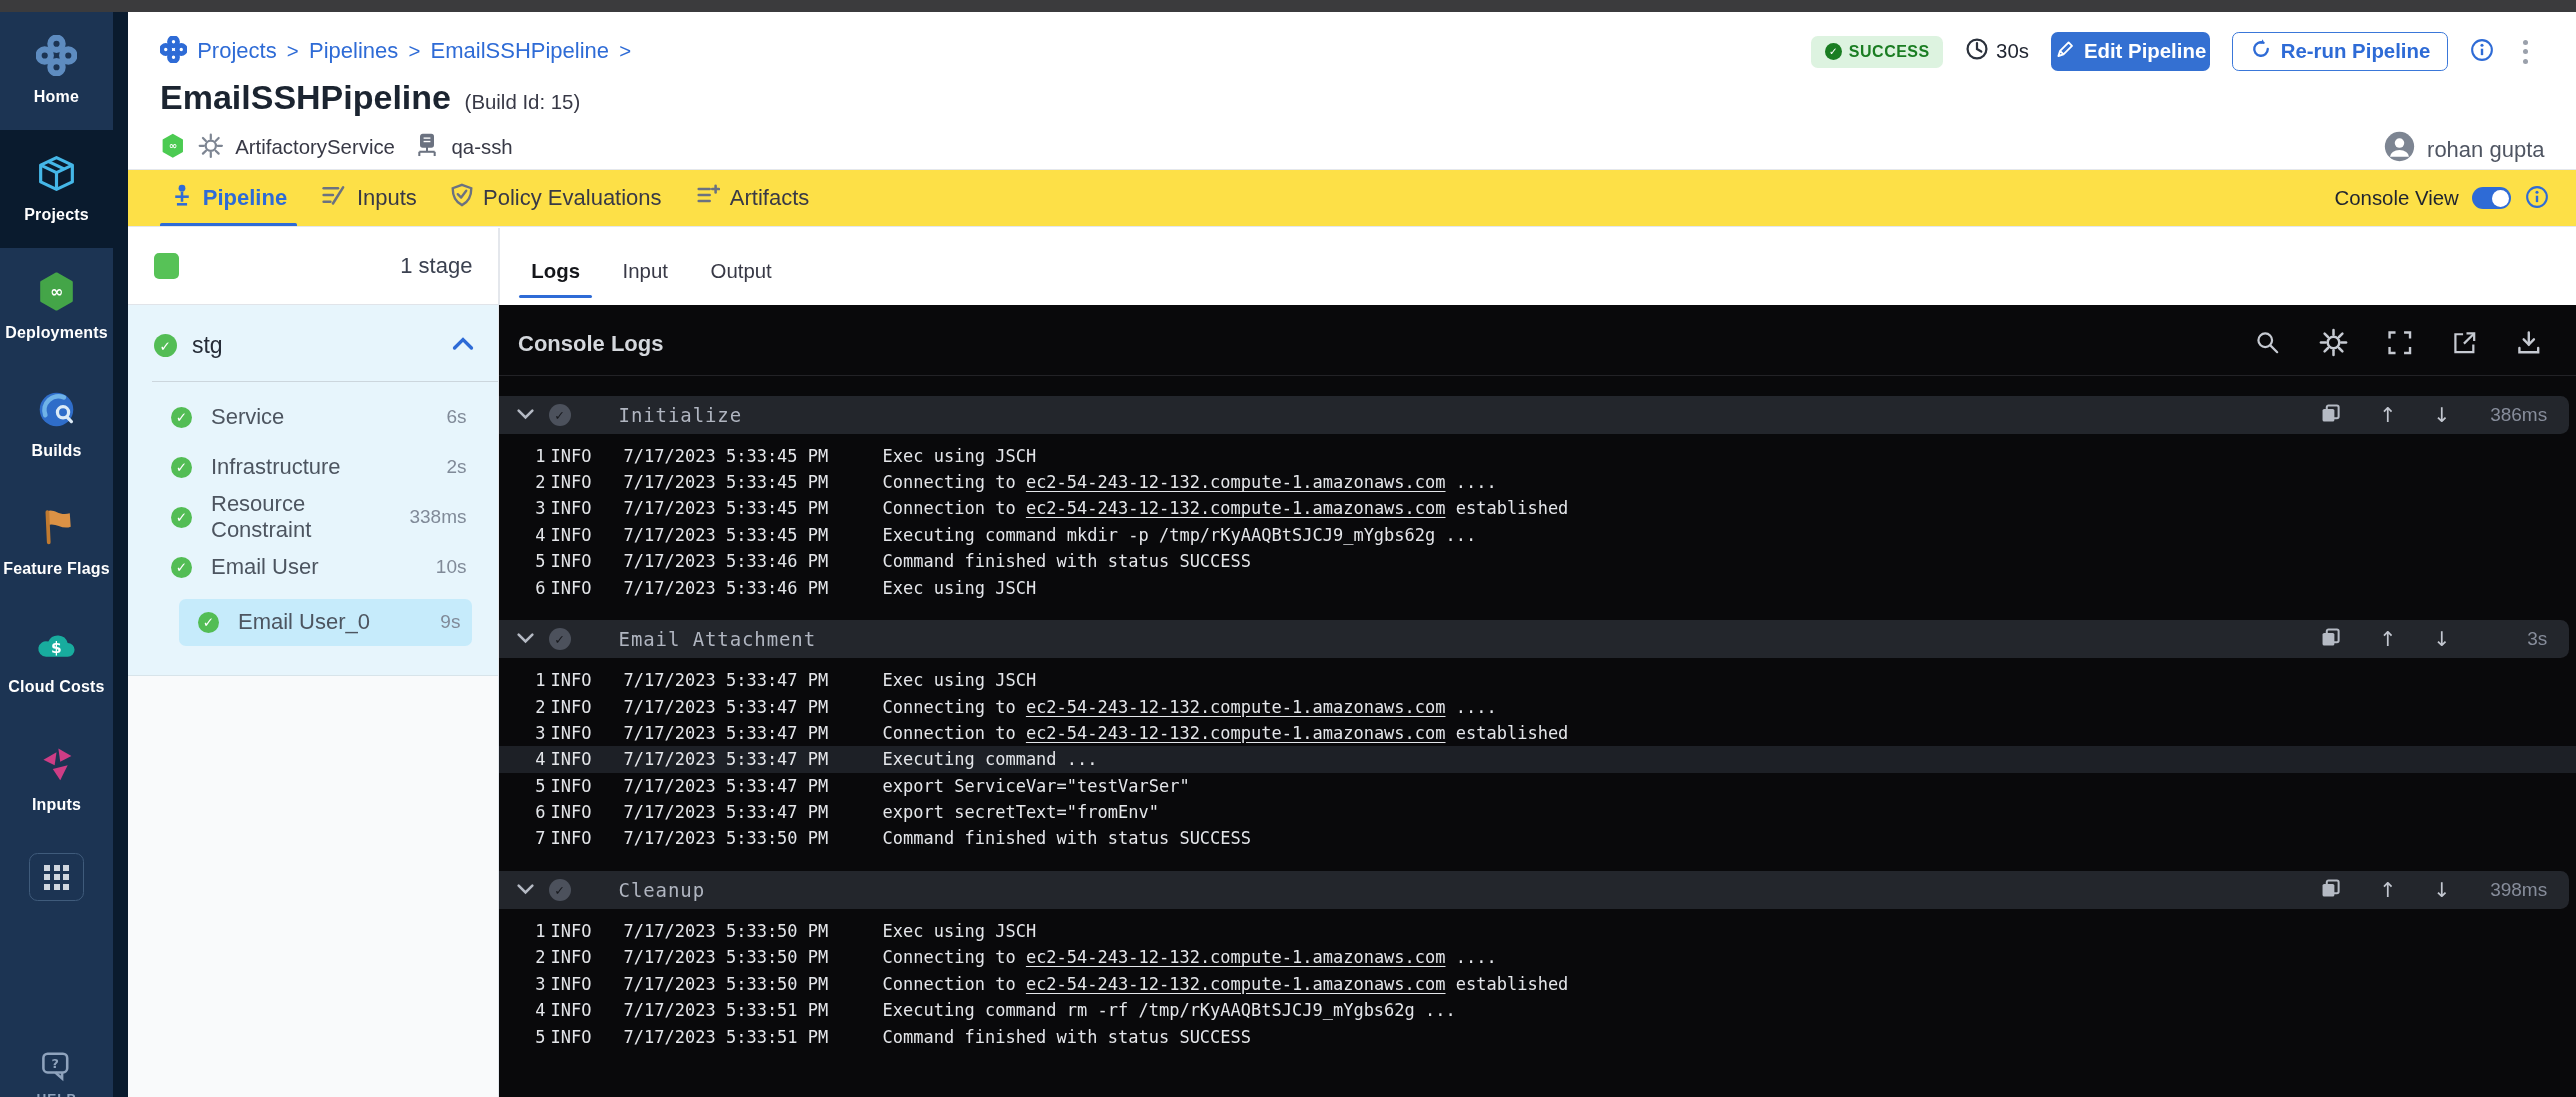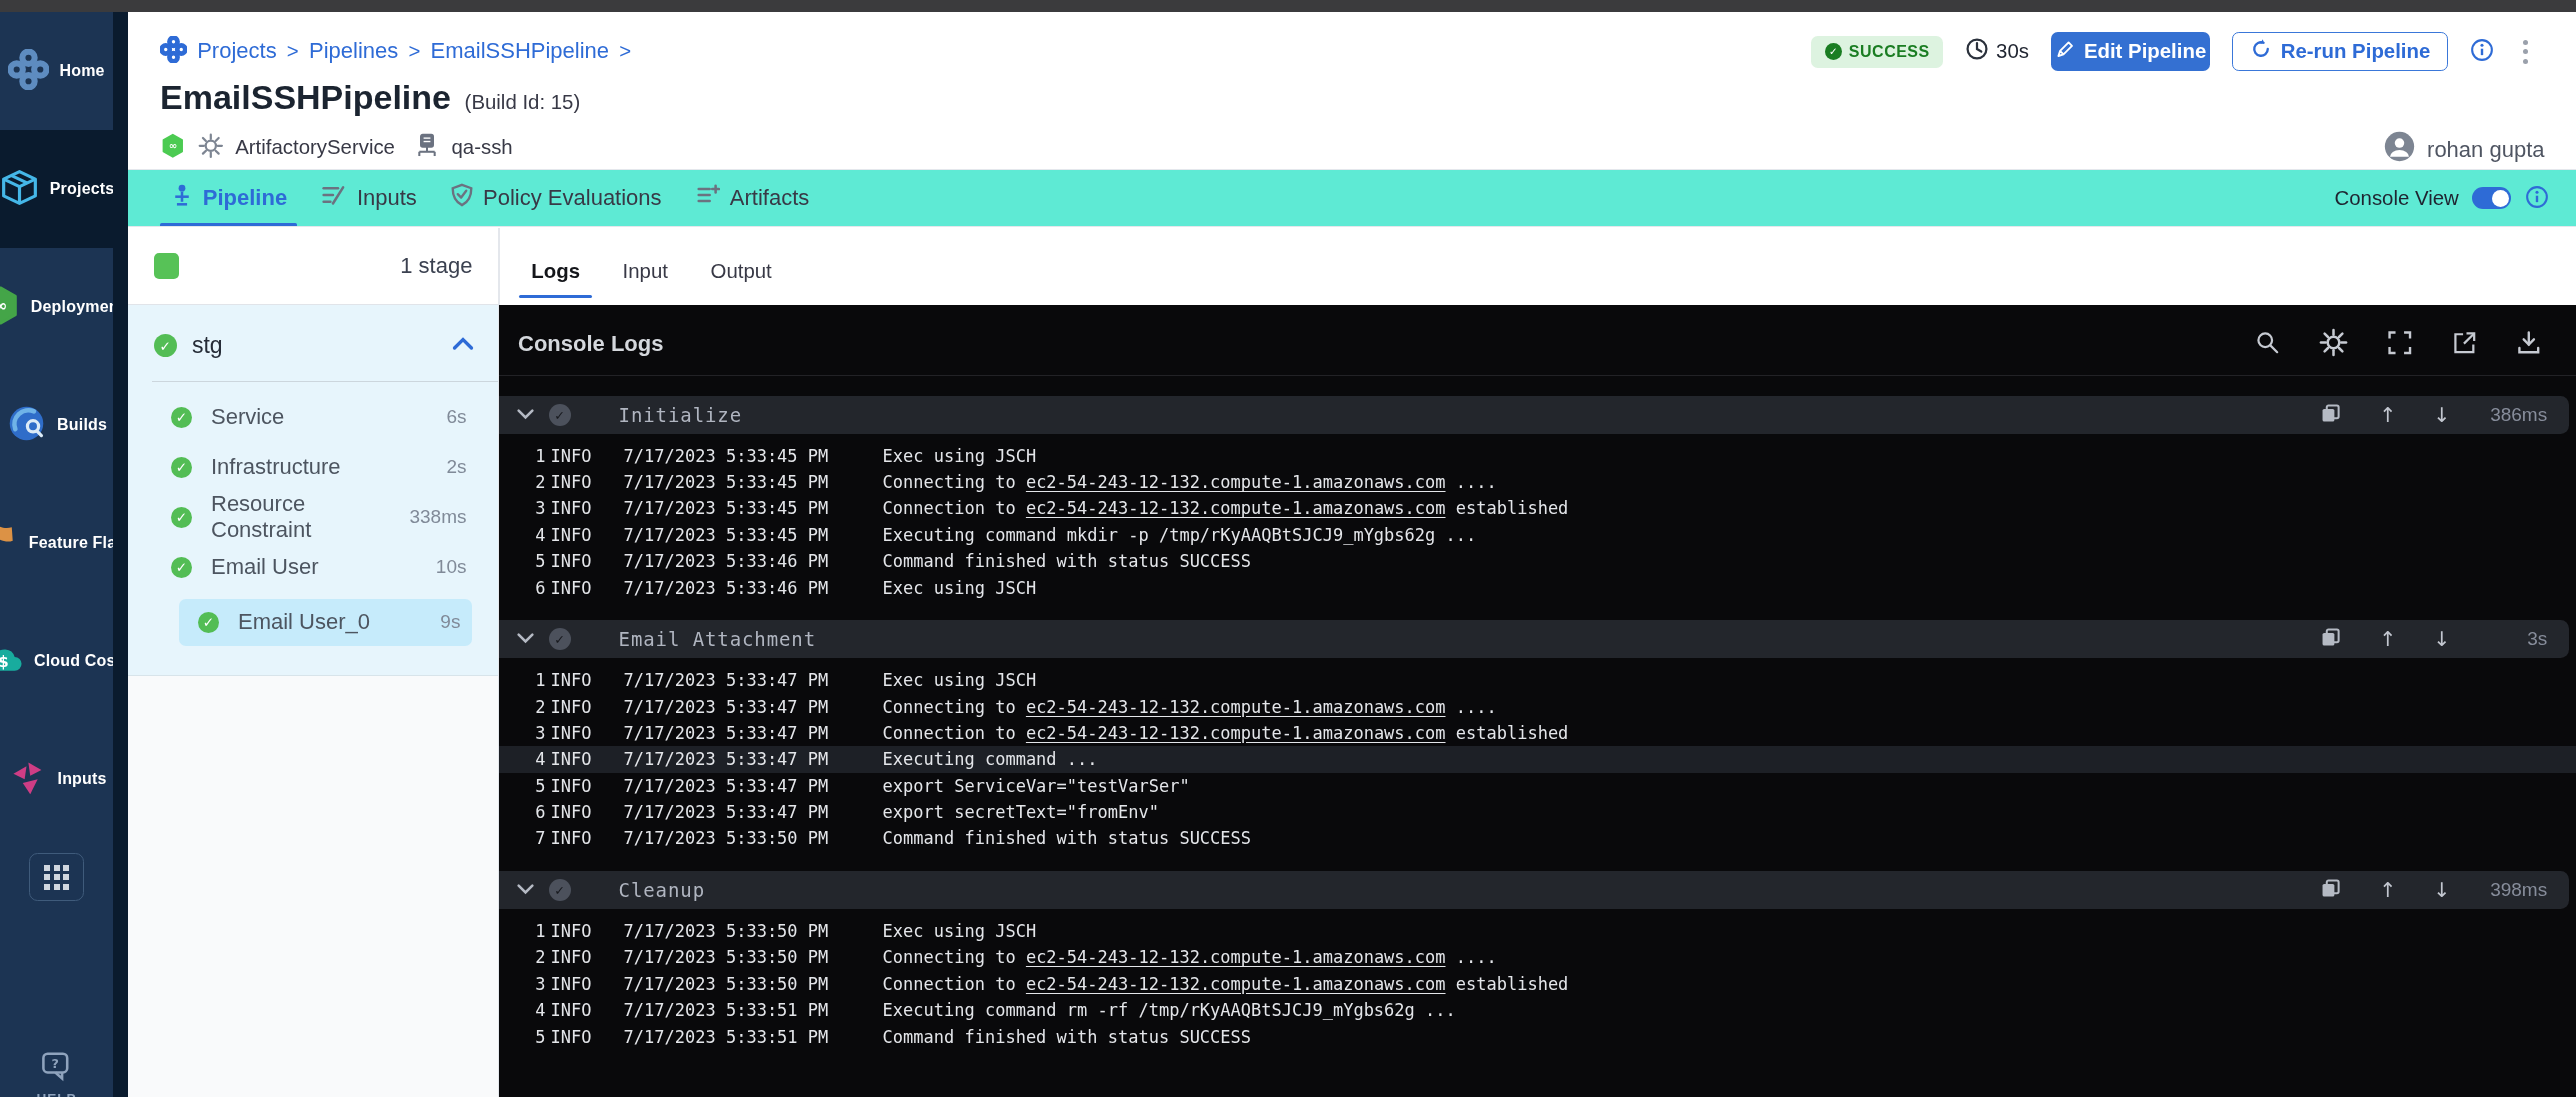--- a/index.html
+++ b/index.html
@@ -6,21 +6,21 @@
   html,body { width:2576px; height:1097px; overflow:hidden; background:#fff;
     font-family:"Liberation Sans","DejaVu Sans",sans-serif; }
   .app { position:relative; width:2576px; height:1097px; }
 
   
   .topstrip { position:absolute; left:0; top:0; width:2576px; height:12px; background:#3b3b3d; }
 
   
   .sidebar { position:absolute; left:0; top:12px; width:113px; height:1085px; background:#1c3453; }
   .sidebar-edge { position:absolute; left:113px; top:12px; width:14.5px; height:1085px; background:#0a1b2e; }
-  .side-item { width:113px; height:118px; display:flex; flex-direction:row; align-items:center; justify-content:center; gap:10.2px; cursor:pointer; }
+  .side-item { width:113px; height:118px; display:flex; flex-direction:column; align-items:center; justify-content:center; gap:10.2px; cursor:pointer; }
   .side-item.active { background:#0a1b2e; }
   .side-icon { width:41px; height:41px; display:flex; align-items:center; justify-content:center; }
   .side-label { color:#fff; font-size:16px; font-weight:700; letter-spacing:0.2px; white-space:nowrap; }
   .grid-box { margin:15.3px auto 0; width:55px; height:48px; border:1.7px solid #3f5b7b; border-radius:8.5px; display:flex; align-items:center; justify-content:center; cursor:pointer; }
   .grid-dots { display:grid; grid-template-columns:repeat(3,6px); grid-template-rows:repeat(3,6px); gap:3.4px; }
   .grid-dots i { background:#cfd6df; display:block; }
   .help-slot { position:absolute; left:0; bottom:-8.5px; width:113px; display:flex; flex-direction:column; align-items:center; gap:5.1px; }
   .help-label { color:#8fa3bd; font-size:13.6px; font-weight:700; letter-spacing:0.9px; }
 
   
@@ -39,21 +39,21 @@
   .dots-menu { color:#9aa0ab; font-size:25.6px; letter-spacing:0; line-height:10.2px; cursor:pointer; display:flex; flex-direction:column; gap:4.3px; padding:3.4px 6.8px; }
   .dots-menu i { width:5.1px; height:5.1px; border-radius:50%; background:#9aa0ab; display:block; }
   .title-row { position:absolute; left:32px; top:66px; display:flex; align-items:baseline; gap:13.6px; }
   .page-title { color:#1b2430; font-size:34px; font-weight:700; }
   .build-id { color:#383946; font-size:20.4px; }
   .meta-row { position:absolute; left:32px; top:121px; display:flex; align-items:center; gap:12px; }
   .meta-text { color:#383946; font-size:20.4px; }
   .user-chip { position:absolute; right:31.5px; top:119px; display:flex; align-items:center; gap:12px; color:#4f5562; font-size:22px; cursor:pointer; }
 
   
-  .tabs-row { position:relative; width:100%; height:57px; background:#5eead4; border-bottom:0.9px solid #e4e7ec; }
+  .tabs-row { position:relative; width:100%; height:57px; background:#fde047; border-bottom:0.9px solid #e4e7ec; }
   .tabs { position:absolute; left:25.6px; top:0; height:100%; display:flex; align-items:center; }
   .tab { position:relative; height:100%; display:flex; align-items:center; gap:10.2px; padding:0 17px; font-size:22px; color:#383946; cursor:pointer; }
   .tab .tab-ic { color:#6b7280; display:flex; }
   .tab.active { color:#2e6bd6; font-weight:600; }
   .tab.active .tab-ic { color:#2e6bd6; }
   .tab.active::after { content:""; position:absolute; left:6.8px; right:6.8px; bottom:0; height:3.4px; background:#2e6bd6; border-radius:1.7px 1.7px 0 0; }
   .console-view { position:absolute; right:27px; top:0; height:100%; display:flex; align-items:center; gap:13.6px; }
   .cv-label { color:#1f2430; font-size:20.4px; }
   .toggle { width:39px; height:22px; border-radius:11px; background:#2e6bd6; position:relative; cursor:pointer; }
   .toggle i { position:absolute; right:2.6px; top:2.6px; width:17px; height:17px; border-radius:50%; background:#fff; }

